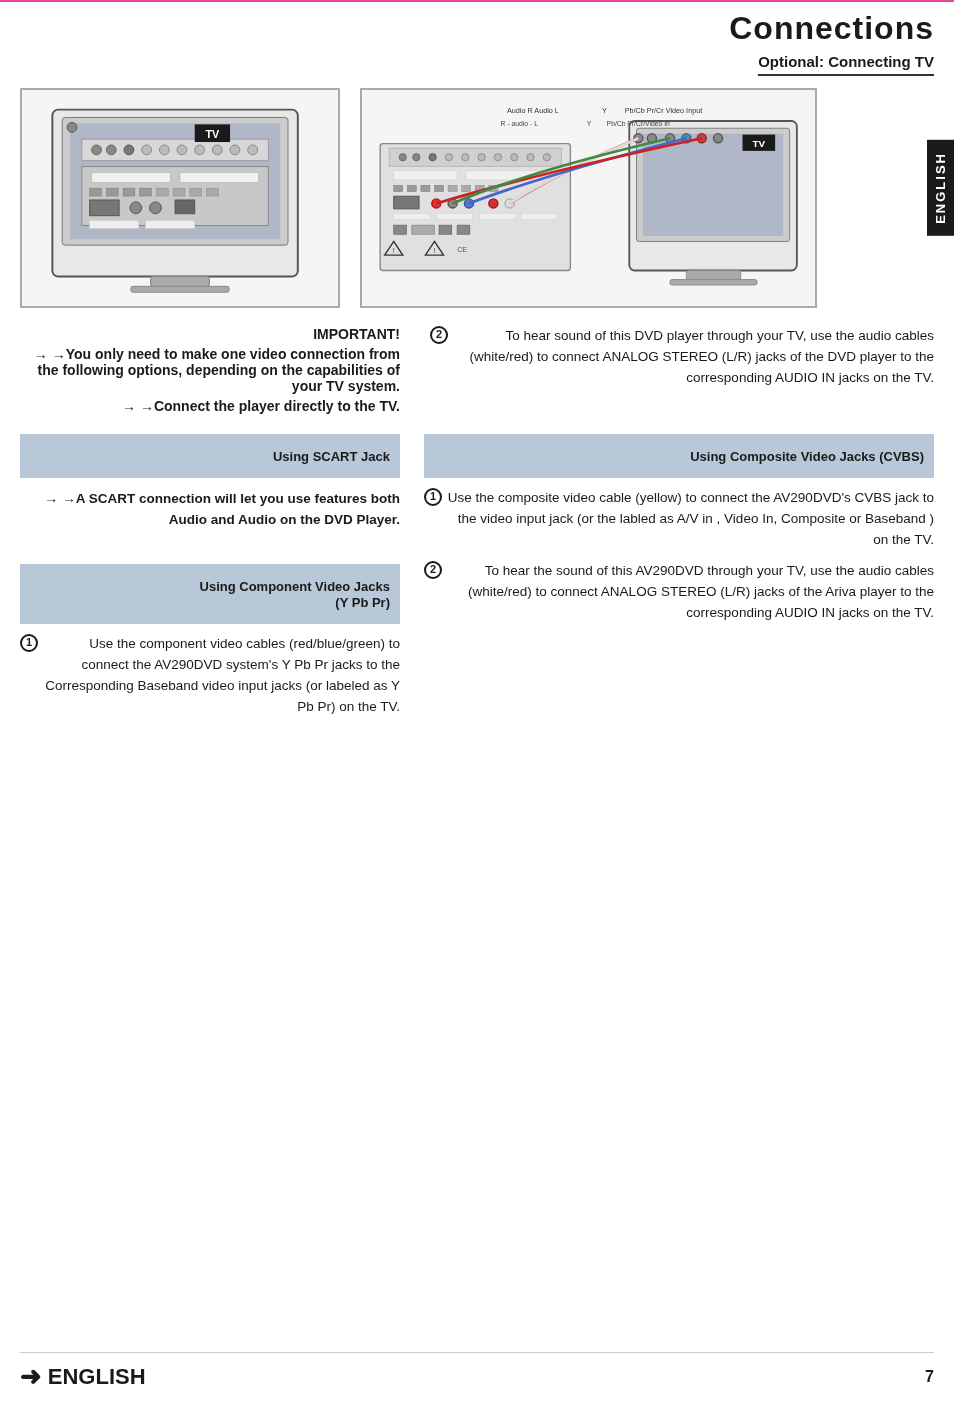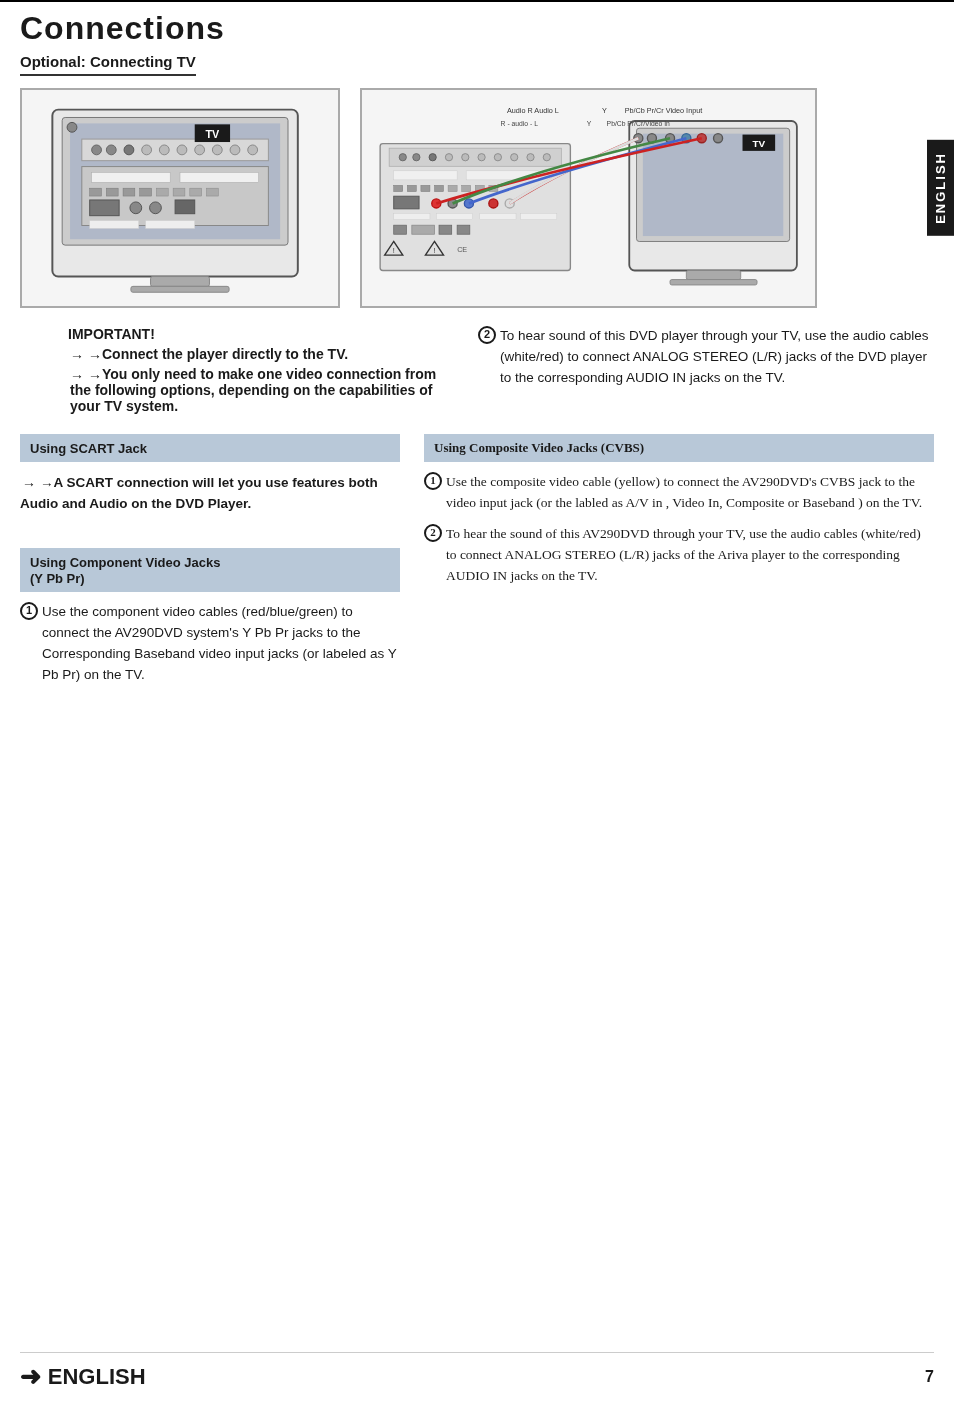--- a/index.html
+++ b/index.html
@@ -8,23 +8,23 @@
       min-height: 1412px;
       background: #fff;
       font-family: Arial, Helvetica, sans-serif;
       font-size: 14px;
       color: #1a1a1a;
       position: relative;
     }
 
     
     .page-title-bar {
-      border-top: 2px solid #000000;
-      text-align: left;
-      padding: 8px 20px 6px 20px;
+      border-top: 2px solid #ec4899;
+      text-align: right;
+      padding: 8px 20px 6px 8px;
       margin: 0;
     }
     .page-title-bar h1 {
       font-size: 32px;
       font-weight: bold;
       color: #1a1a1a;
       letter-spacing: 1px;
     }
 
     
@@ -38,20 +38,21 @@
       transform: rotate(180deg);
       padding: 12px 6px;
       font-size: 13px;
       font-weight: bold;
       letter-spacing: 2px;
     }
 
     
     .main-content {
       padding: 0 20px 20px 20px;
+      text-align: right;
     }
 
     
     .section-heading {
       font-size: 15px;
       font-weight: bold;
       border-bottom: 2px solid #333;
       padding-bottom: 4px;
       margin-bottom: 12px;
       display: inline-block;
@@ -85,21 +86,20 @@
     
     .important-section {
       display: flex;
       flex-direction: row;
       gap: 30px;
       margin-bottom: 16px;
     }
 
     .important-left {
       width: 380px;
-      margin-left: 48px;
     }
 
     .important-right {
       flex: 1;
     }
 
     .important-title {
       font-weight: bold;
       font-size: 14px;
       margin-bottom: 4px;
@@ -141,21 +141,21 @@
       height: 8px;
       border-radius: 50%;
       background: #1a1a1a;
       margin-right: 6px;
       flex-shrink: 0;
     }
 
     
     .section-box {
       background: #b8c8d8;
-      padding: 6px 10px;
+      padding: 14px 10px;
       margin-bottom: 10px;
     }
 
     .section-box-title {
       font-weight: bold;
       font-size: 13px;
       color: #1a1a1a;
     }
 
     
@@ -164,21 +164,20 @@
       flex-direction: row;
       gap: 24px;
     }
 
     .col-left {
       width: 380px;
     }
 
     .col-right {
       flex: 1;
-      font-family: Liberation Serif, serif;
     }
 
     .section-content-text {
       font-size: 13.5px;
       line-height: 1.55;
       margin-bottom: 12px;
     }
 
     .section-content-text .item-row {
       display: flex;
@@ -392,22 +391,22 @@
 
         <path d="M100,116 Q185,80 340,44" stroke="#448844" stroke-width="3" fill="none"></path>
       </svg>
     </div>
   </div>
 
   
   <div class="important-section">
     <div class="important-left">
       <p class="important-title">IMPORTANT!</p>
+      <div class="arrow-text bold-text">→You only need to make one video connection from the following options, depending on the capabilities of your TV system.</div>
       <div class="arrow-text bold-text">→Connect the player directly to the TV.</div>
-      <div class="arrow-text bold-text">→You only need to make one video connection from the following options, depending on the capabilities of your TV system.</div>
     </div>
     <div class="important-right">
       <div class="section-content-text">
         <div class="item-row">
           <span class="num-circle">2</span>
           <span class="item-text">To hear sound of this DVD player through your TV, use the audio cables (white/red) to connect ANALOG STEREO (L/R) jacks of the DVD player to the corresponding AUDIO IN jacks on the TV.</span>
         </div>
       </div>
     </div>
   </div>

